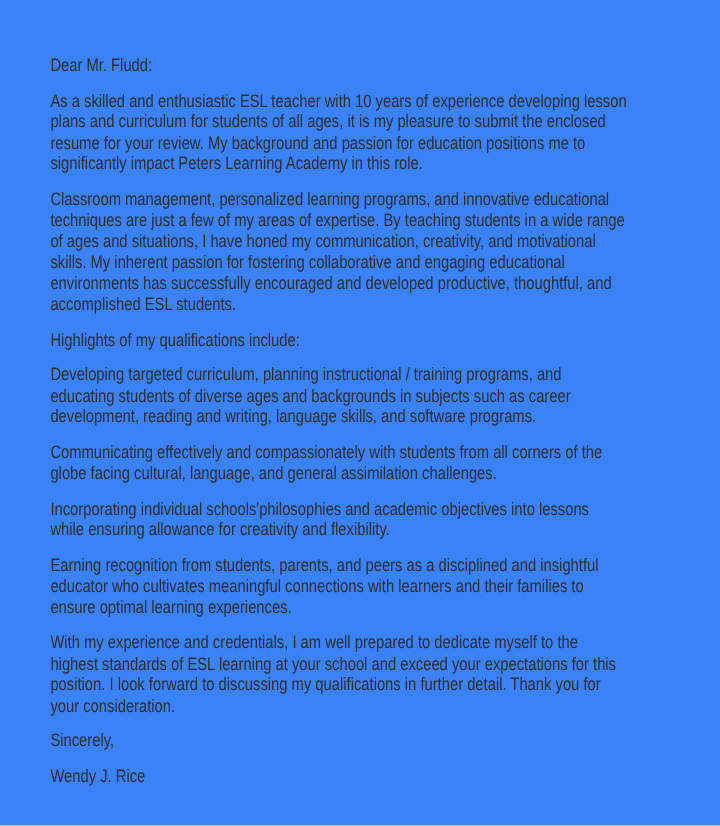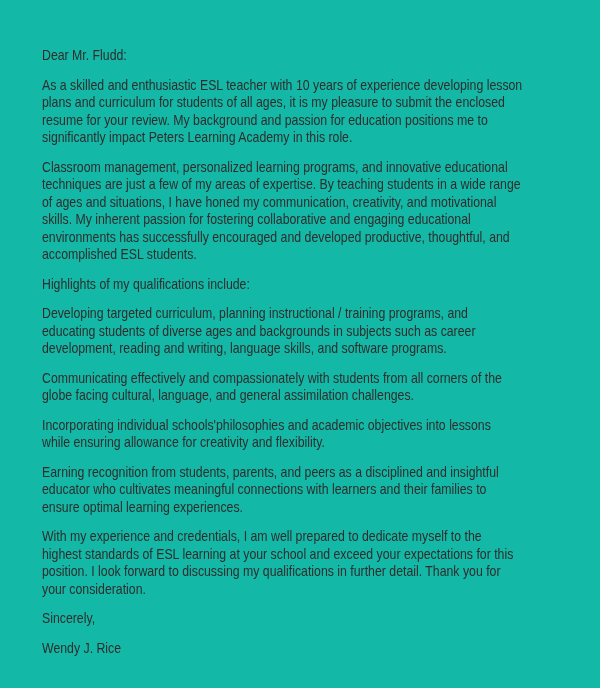--- a/index.html
+++ b/index.html
@@ -1,20 +1,20 @@
 <!DOCTYPE html>
 <html><head>
 <meta charset="utf-8">
 <style>
   html, body { margin: 0; padding: 0; background: #ffffff; }
   .page {
     position: relative;
     width: 600px;
     height: 688px;
-    background: #14b8a6;
+    background: #3b82f6;
     overflow: hidden;
   }
   .letter-body {
     position: absolute;
     left: 42px;
     top: 46px;
     width: 656px;               
     transform: scaleX(0.82);    
     transform-origin: 0 0;
     font-family: "Liberation Sans", "DejaVu Sans", sans-serif;

